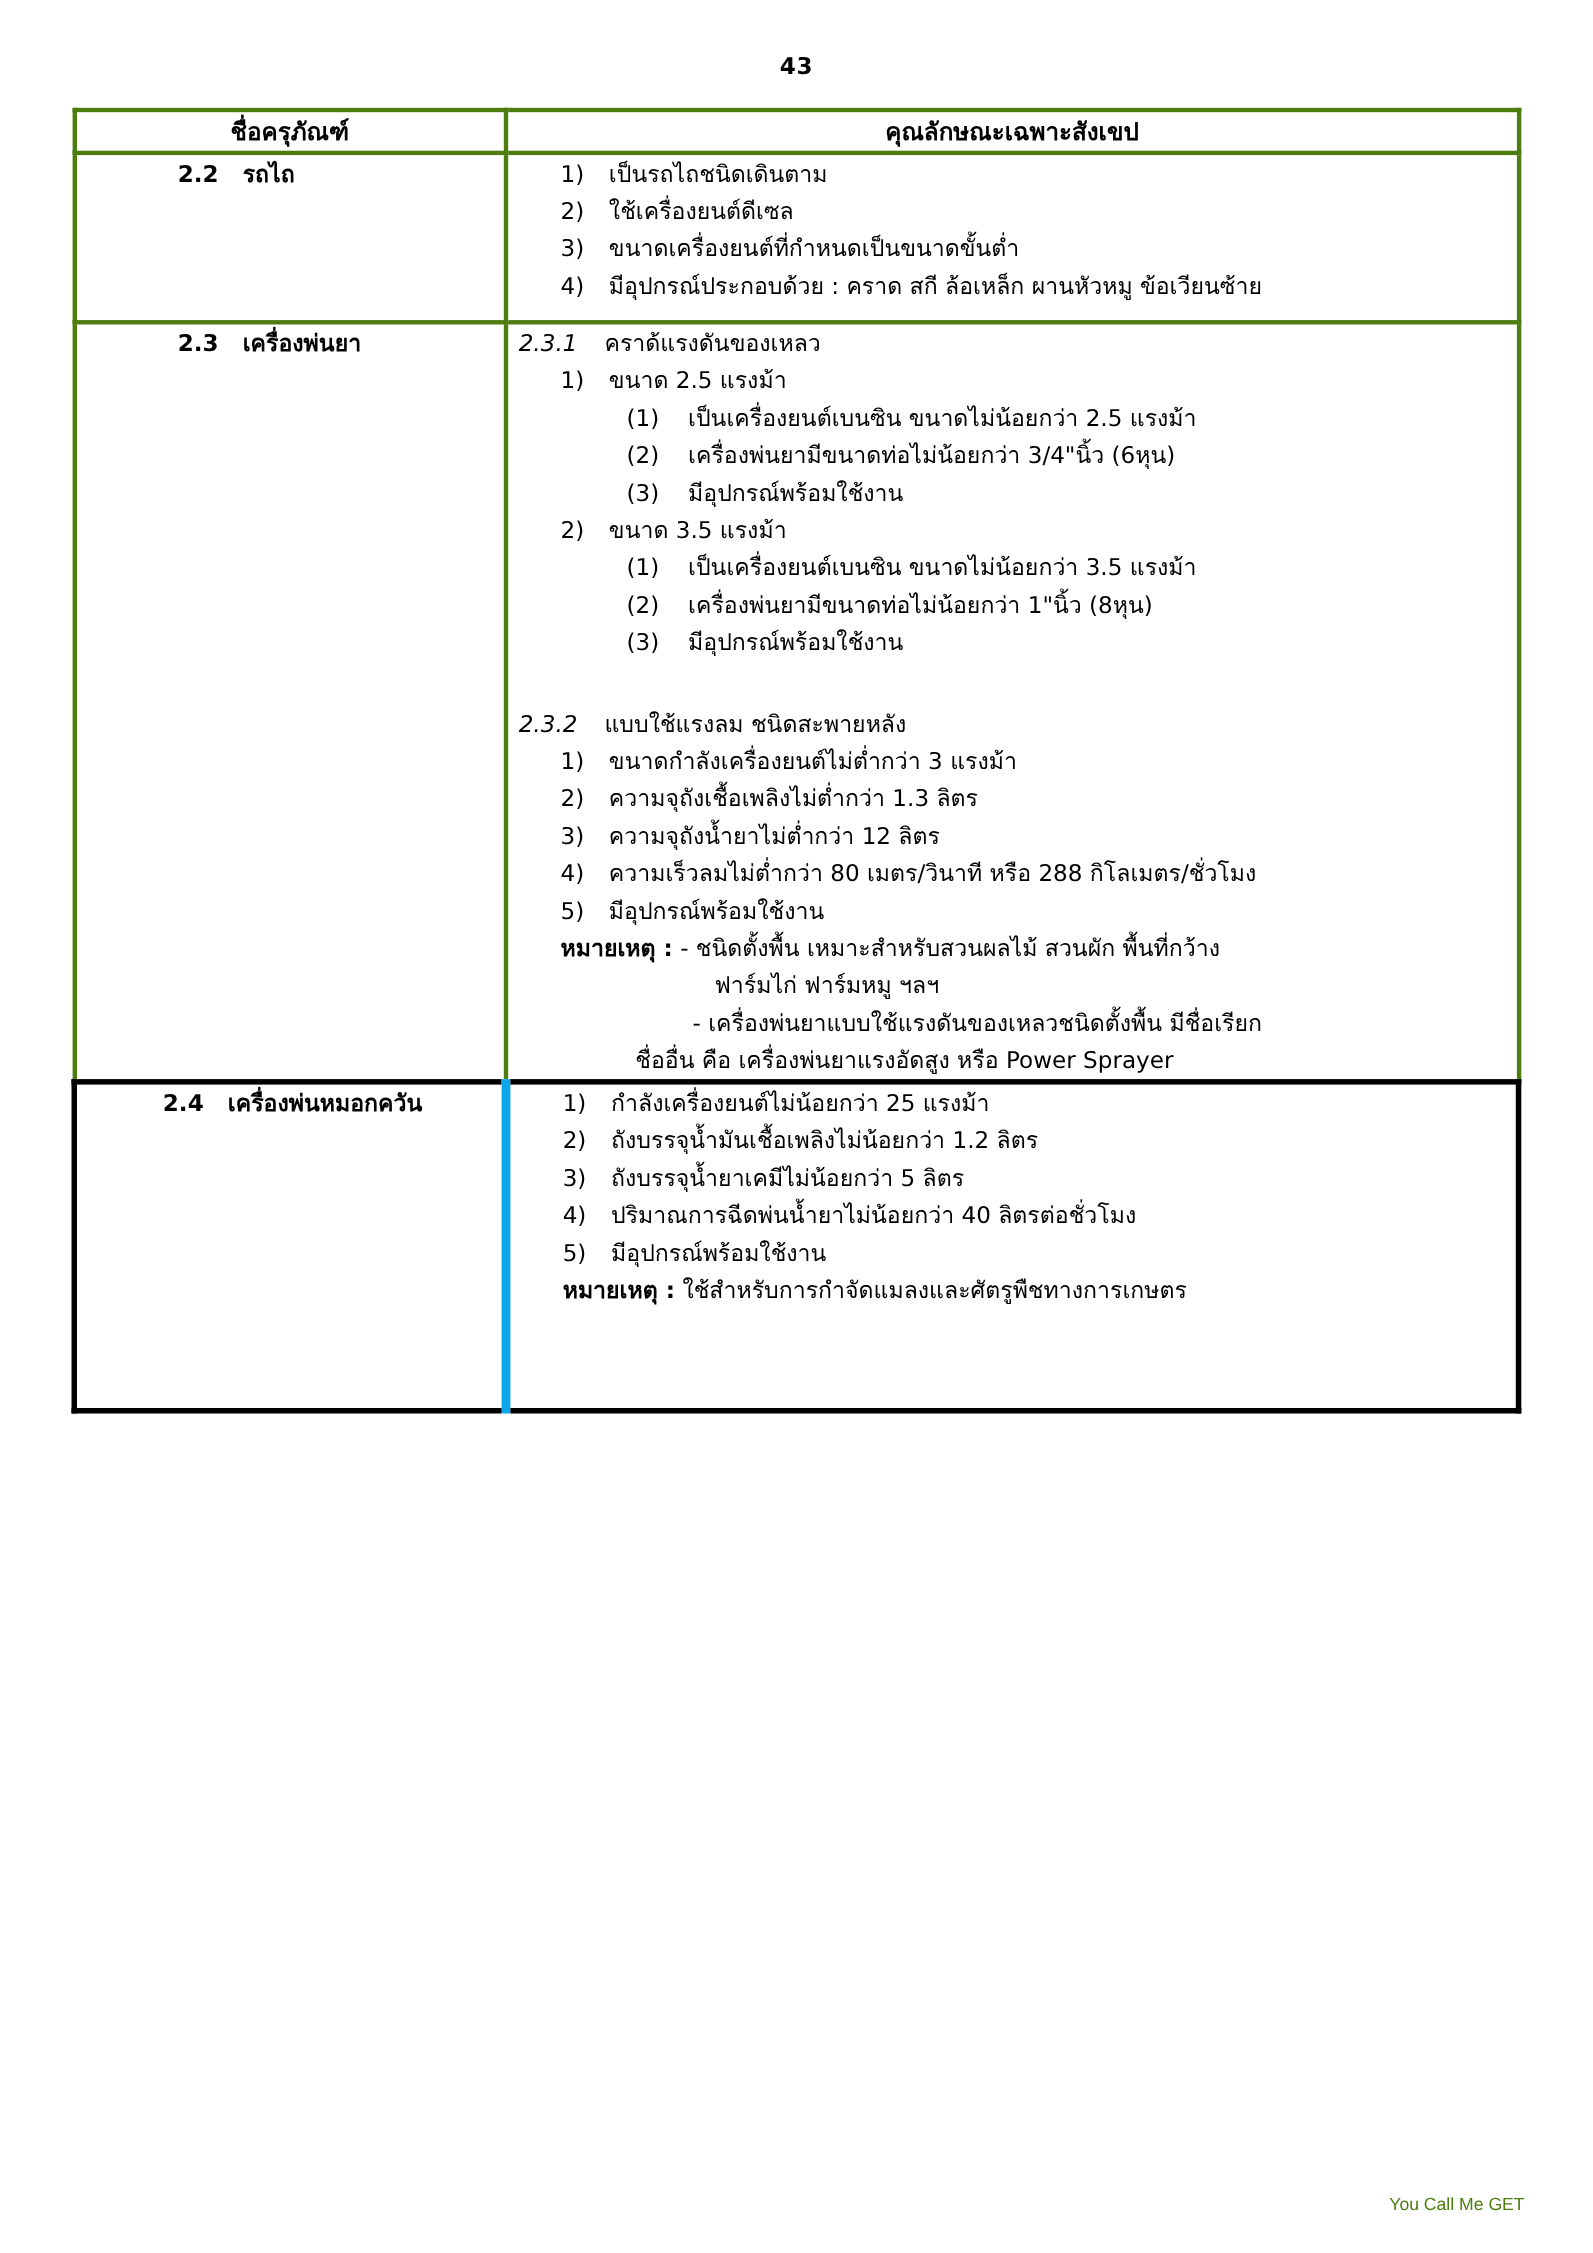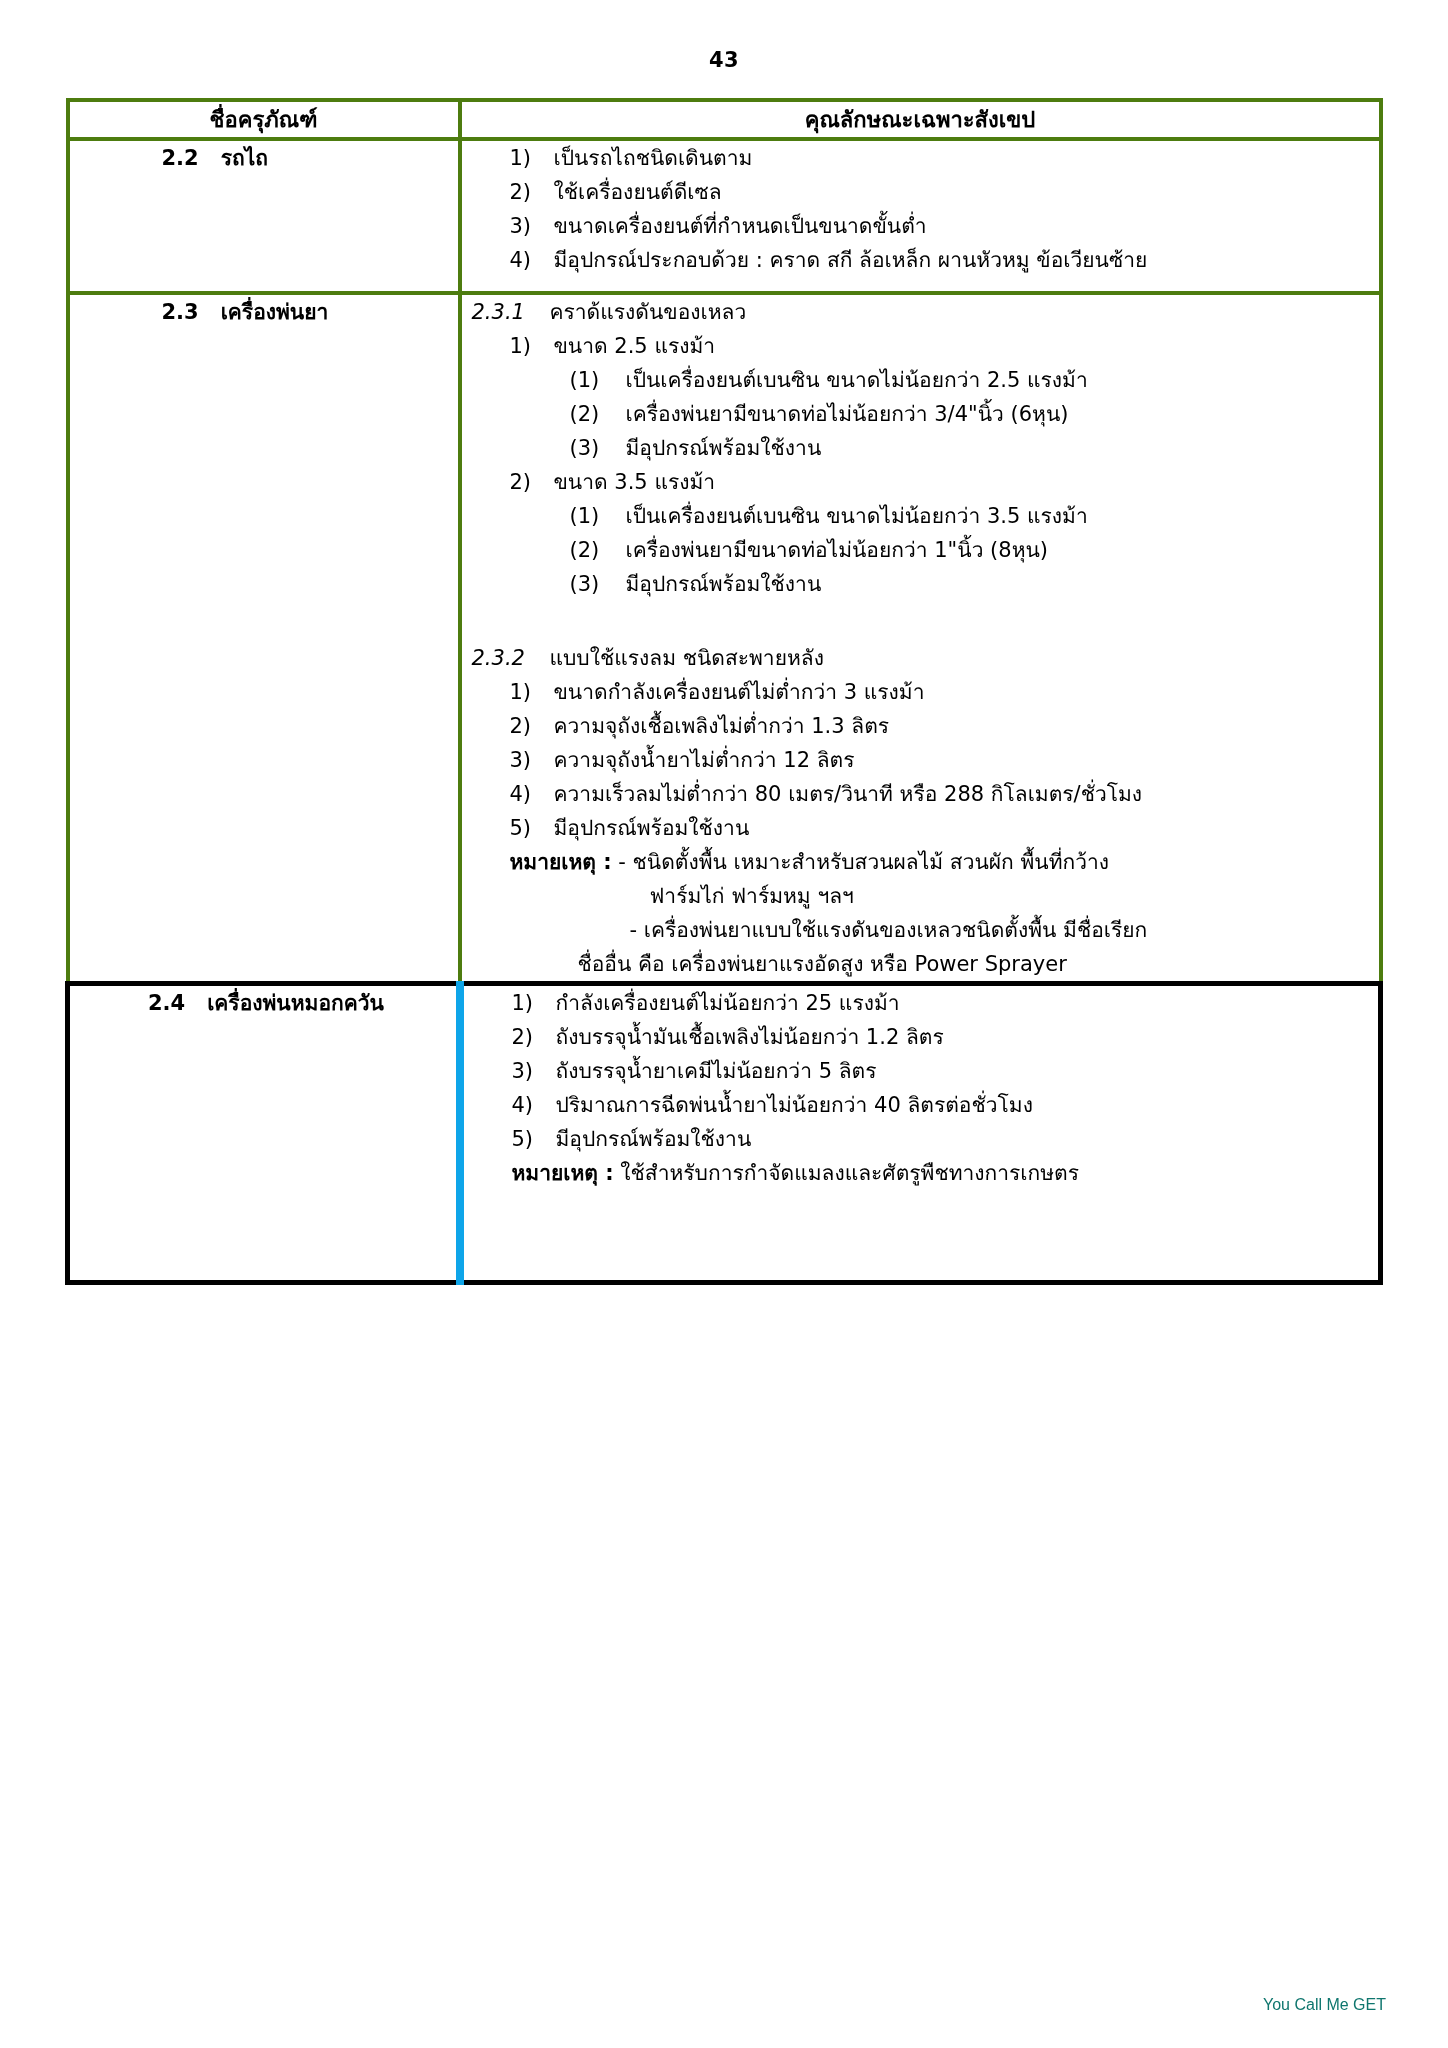--- a/index.html
+++ b/index.html
@@ -105,21 +105,21 @@
   }
   .note-cont1 { padding-left: 188px; }
   .note-cont2 { padding-left: 168px; }
   .note-cont3 { padding-left: 116px; }
 
   .watermark {
     position: absolute;
     right: 62px;
     bottom: 34px;
     font-size: 16px;
-    color: #0f766e;
+    color: #4d7c0f;
     font-family: "Liberation Sans", sans-serif;
   }
   .pad-bottom { height: 90px; }
 </style>
 </head>
 <body>
 
 <div class="page">
 
   <div class="page-number">43</div>

